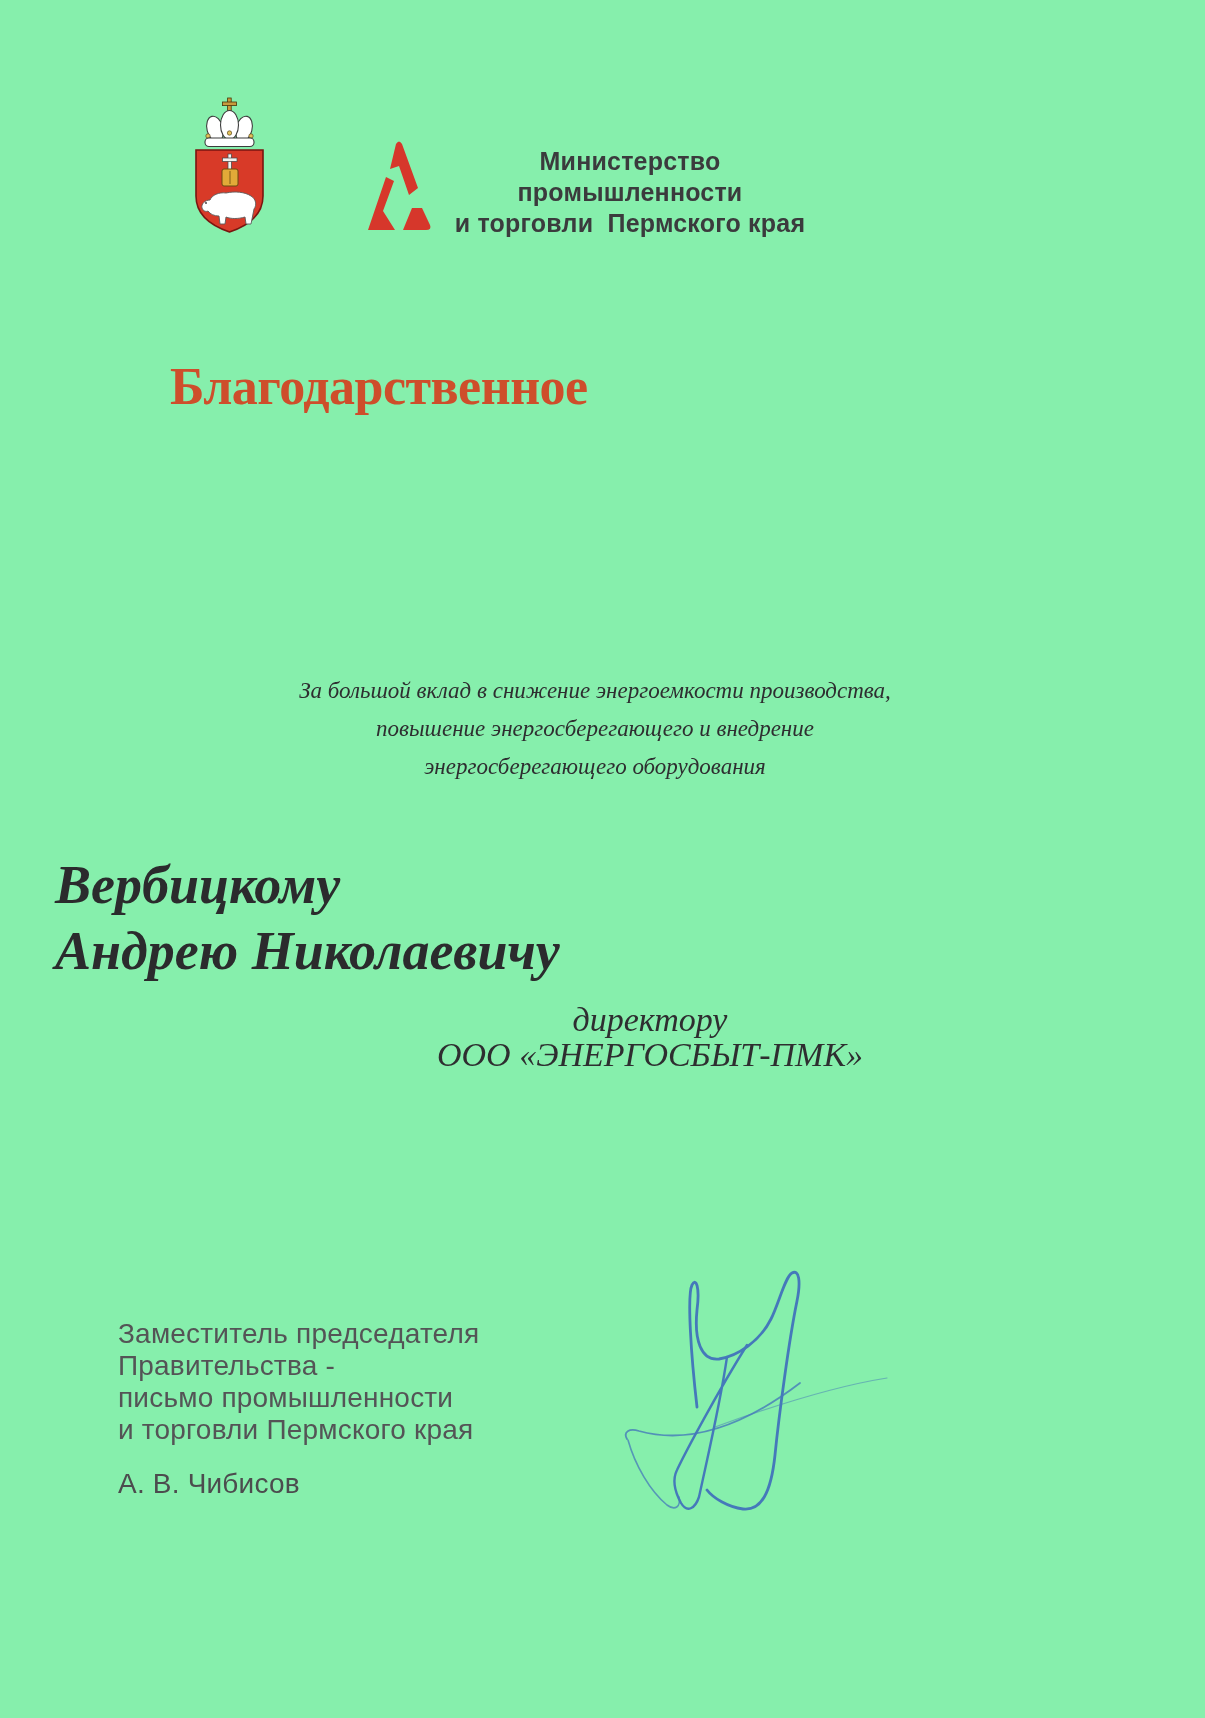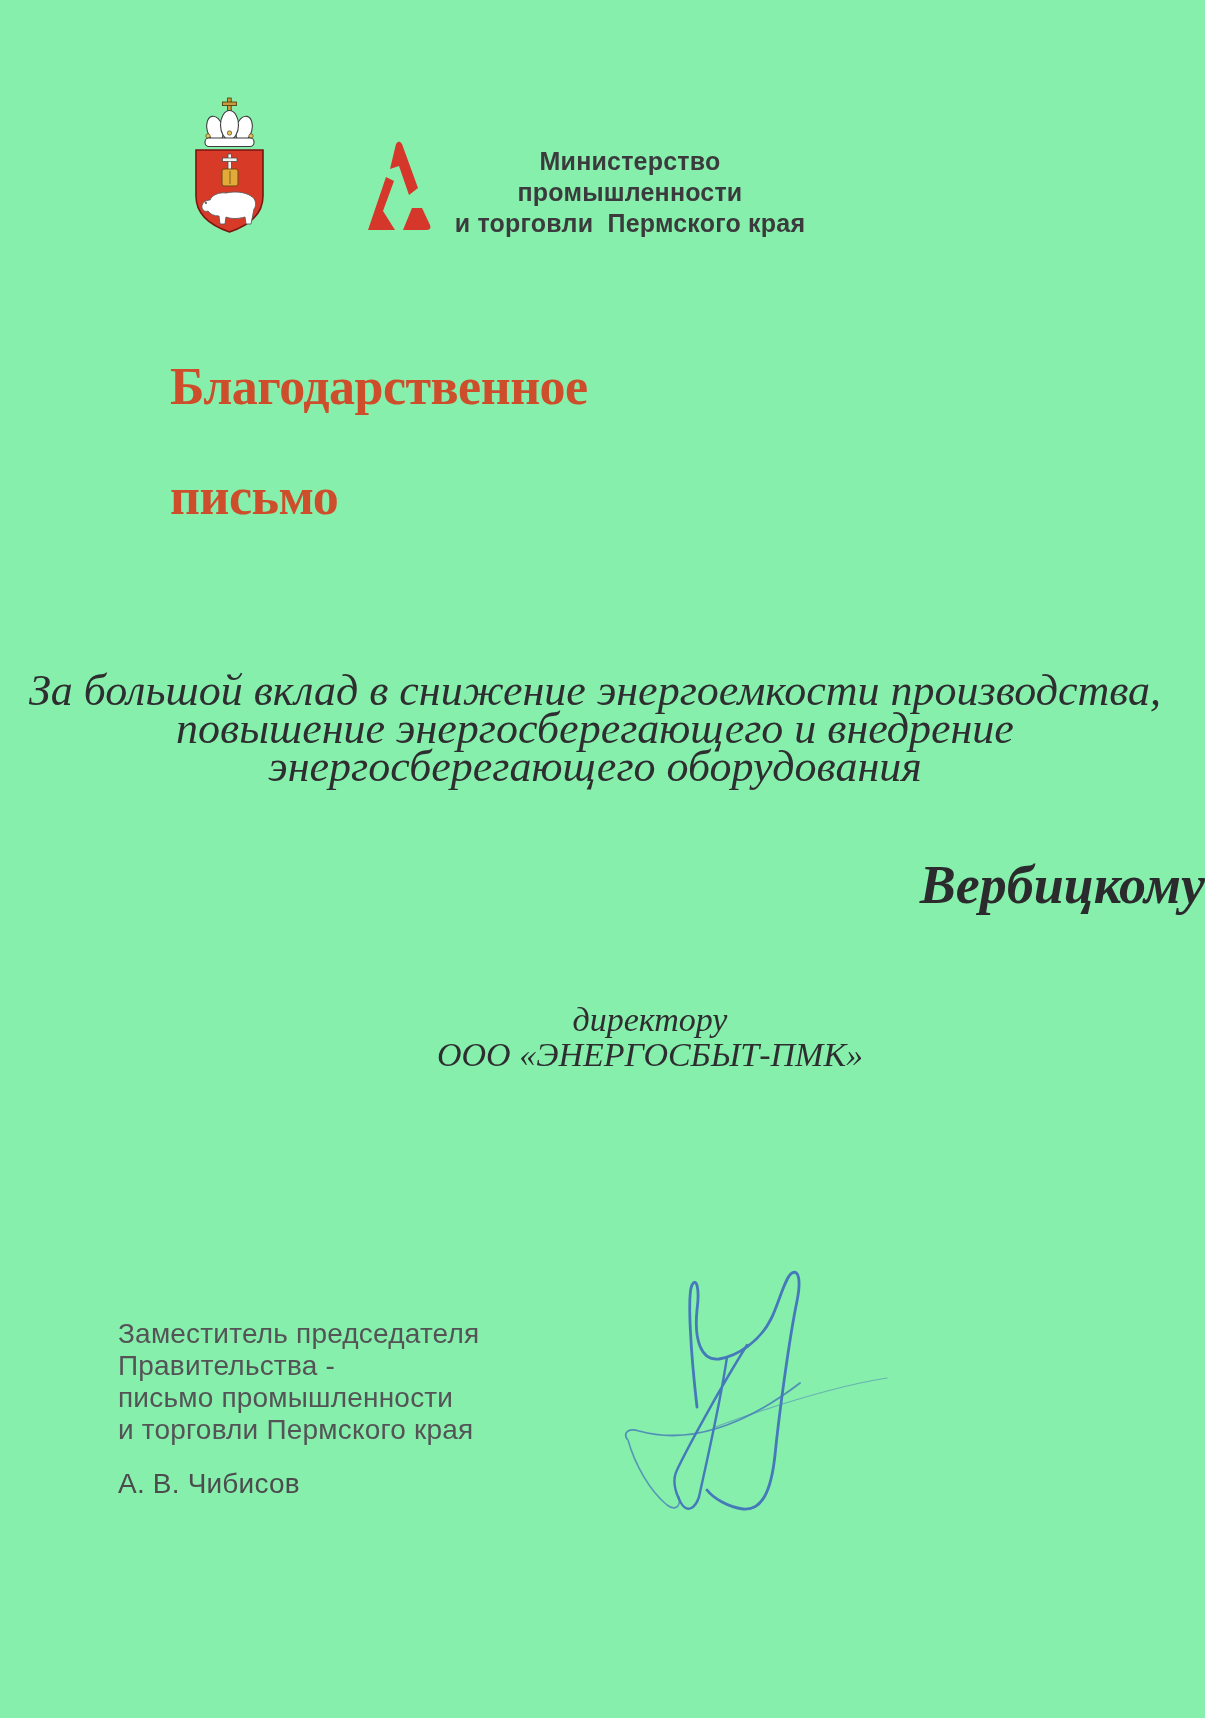--- a/index.html
+++ b/index.html
@@ -33,28 +33,28 @@
     color:#ce4e2b;
     letter-spacing:-.5px;
   }
 
   
   .reason{
     left:0px;top:672px;width:1190px;
     text-align:center;
     font-family:"Liberation Serif", serif;
     font-style:italic;
-    font-size:44px;line-height:38px;
+    font-size:23px;line-height:38px;
     color:#2e2e30;
   }
 
   
   .recipient{
     left:55px;top:852px;width:1150px;
-    text-align:right;
+    text-align:left;
     font-family:"Liberation Serif", serif;
     font-style:italic;font-weight:bold;
     font-size:54px;line-height:66px;
     color:#2b2b2d;
   }
 
   
   .position-block{
     left:75px;top:1002px;width:1150px;
     text-align:center;
@@ -125,31 +125,31 @@
     </g>
   </svg>
 
   <div class="abs ministry-name">
     <div>Министерство промышленности</div>
     <div class="ws-pre">и торговли  Пермского края</div>
   </div>
 
   <div class="abs doc-title">
     <div>Благодарственное</div>
-    <div>письмо</div>
   </div>
 
   <div class="abs reason">
     <div>За большой вклад в снижение энергоемкости производства,</div>
     <div>повышение энергосберегающего и внедрение</div>
     <div>энергосберегающего оборудования</div>
   </div>
 
   <div class="abs recipient">
     <div>Вербицкому</div>
+    <div>Андрею Николаевичу</div>
   </div>
 
   <div class="abs position-block">
     <div>директору</div>
     <div>ООО «ЭНЕРГОСБЫТ-ПМК»</div>
   </div>
 
   <svg class="abs" style="left:595px;top:1135px;" width="310" height="390" viewBox="0 0 310 390">
     <g fill="none" stroke="#4579ba" stroke-linecap="round">
       <path stroke-width="2.8" d="M102,272 C96,220 92,160 97,150 C101,142 105,152 102,175

